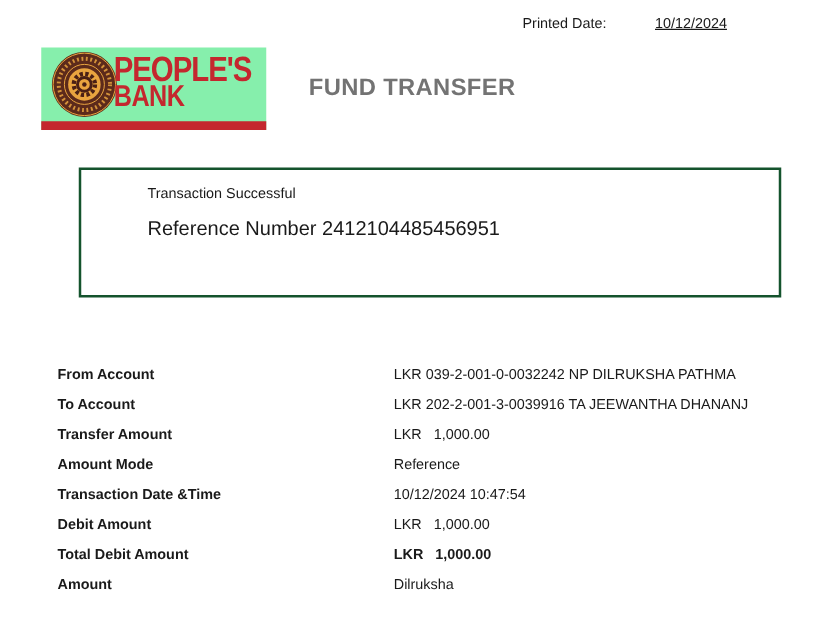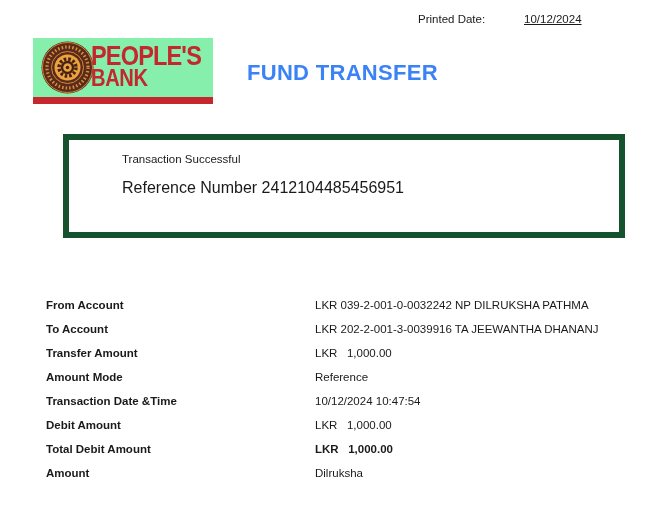--- a/index.html
+++ b/index.html
@@ -41,50 +41,50 @@
     transform: scaleX(0.84);
     transform-origin: left top;
     white-space: nowrap;
   }
   .logo-text .ln1 { font-size: 28px; font-weight: bold; line-height: 26px; letter-spacing: -1px; }
   .logo-text .ln2 { font-size: 24px; font-weight: bold; line-height: 21px; letter-spacing: -0.5px; margin-top: -2px; }
 
   
   .doc-title {
     position: absolute; left: 247px; top: 60px;
-    font-size: 22px; font-weight: bold;
+    font-size: 19px; font-weight: bold;
     letter-spacing: 0.3px;
-    color: #3b82f6;
+    color: #737373;
   }
 
   
   .status-box {
     position: absolute; left: 63px; top: 134px;
     width: 562px; height: 104px;
-    border: 6px solid #14532d;
+    border: 2px solid #14532d;
     background: #ffffff;
   }
   .status-box .sb-line1 {
     position: absolute; left: 53px; top: 12px;
     font-size: 11.5px; line-height: 14px;
   }
   .status-box .sb-line2 {
     position: absolute; left: 53px; top: 41px;
     font-size: 16px; line-height: 14px;
   }
 
   
   .details {
     position: absolute; left: 46px; top: 288px;
     width: 615px;
   }
   .detail-row {
     display: flex;
     height: 24px;
-    align-items: flex-end;
+    align-items: center;
     font-size: 11.5px; line-height: 14px;
   }
   .detail-label {
     width: 269px;
     font-weight: bold;
     flex: 0 0 269px;
     white-space: nowrap;
   }
   .detail-value {
     flex: 1;

